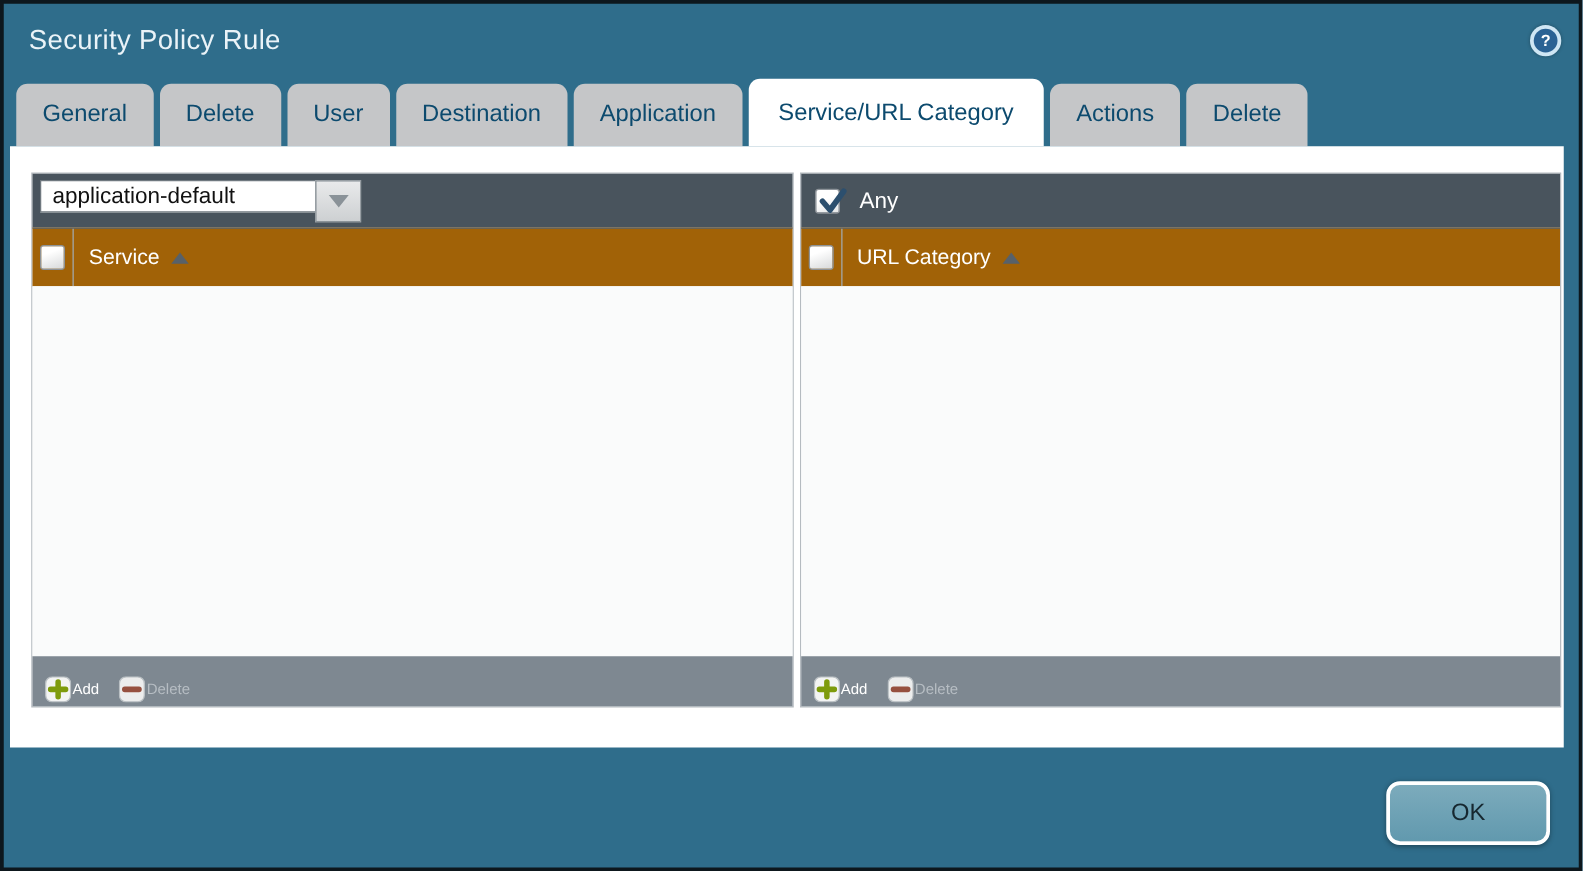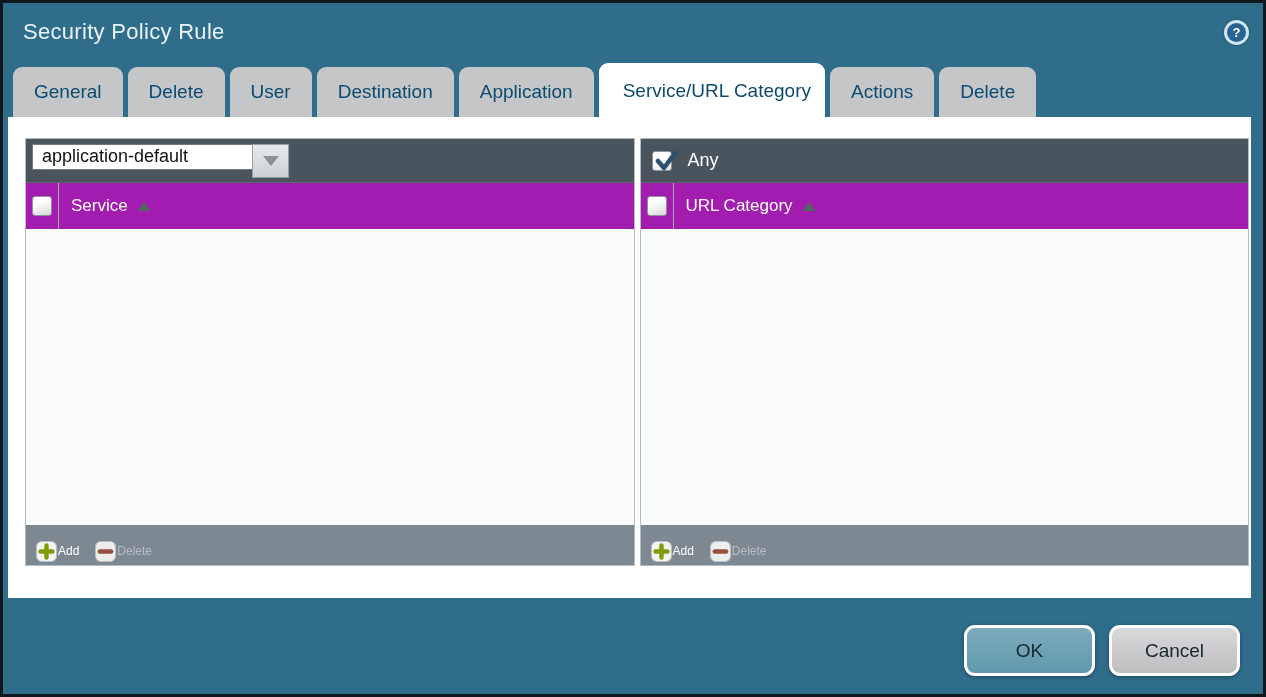--- a/index.html
+++ b/index.html
@@ -46,21 +46,21 @@
   }
   .tab {
     background: #c5c6c8; color: #0c4a6e;
     font-size: 19px; line-height: 1;
     padding: 15px 21px 16px 21px;
     border-radius: 9px 9px 0 0;
     cursor: pointer; white-space: nowrap;
   }
   .tab.active {
     background: #ffffff;
-    padding: 18px 14px 17px 24px;
+    padding: 18px 24px 17px 24px;
   }
 
   
   .content {
     background: #ffffff;
     margin: 0 12px 0 5px;
     height: 481px; flex: 0 0 481px;
     padding: 21px 2px 0 17px;
     display: flex; gap: 5px; align-items: flex-start;
   }
@@ -72,21 +72,21 @@
     background: #fafbfb;
   }
   .panel-topbar {
     height: 43px; flex: 0 0 43px;
     background: #49545d;
     display: flex; align-items: center;
     padding: 0 6px;
   }
   .panel-header {
     height: 47px; flex: 0 0 47px;
-    background: #a21caf;
+    background: #a16207;
     border-top: 1px solid #5a646c;
     display: flex; align-items: stretch;
   }
   .cb-cell {
     width: 33px; flex: 0 0 33px;
     border-right: 1px solid #a2aab0;
     display: flex; align-items: center; justify-content: center;
   }
   .checkbox {
     width: 20px; height: 20px;
@@ -260,16 +260,15 @@
           </svg>
           <span>Delete</span>
         </button>
       </div>
     </div>
 
   </div>
 
   <div class="action-row">
     <button class="btn btn-ok">OK</button>
-    <button class="btn btn-cancel">Cancel</button>
   </div>
 
 </div>
 
 </body></html>

